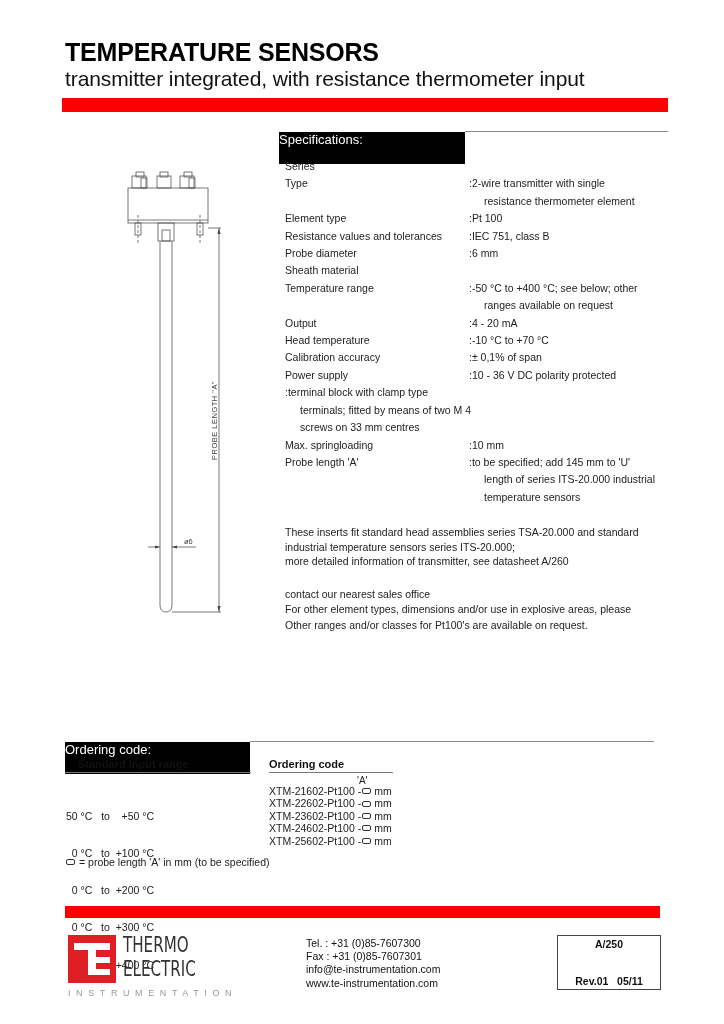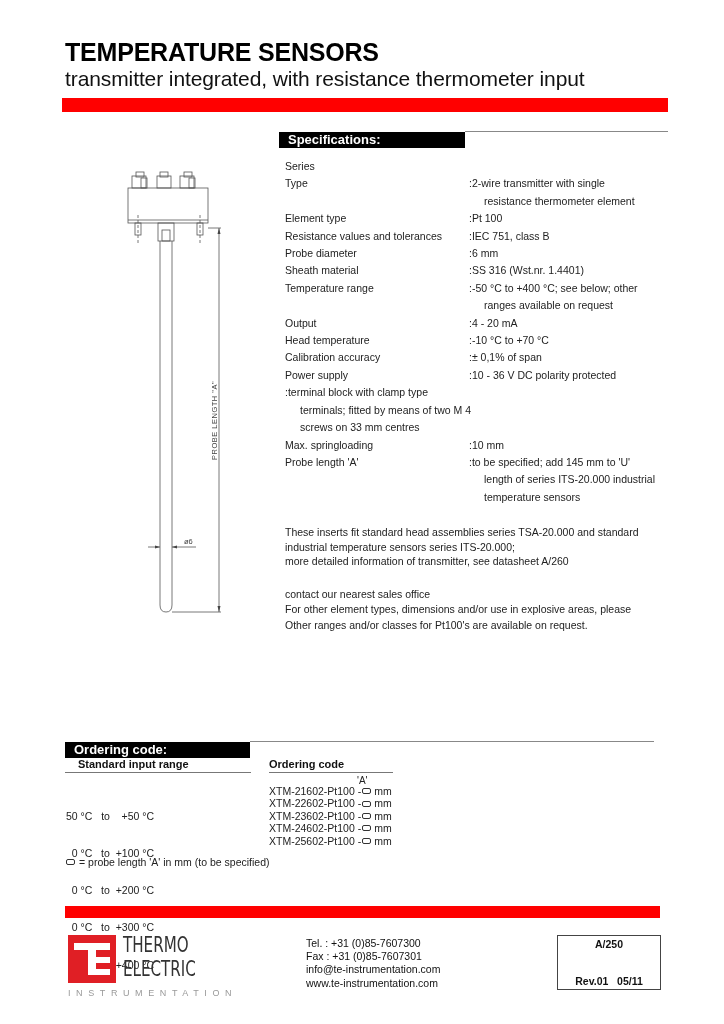--- a/index.html
+++ b/index.html
@@ -7,21 +7,21 @@
     body { position: relative; font-family: "Liberation Sans", sans-serif; color: #111; }
 
     .abs { position: absolute; }
 
     .title { left: 65px; top: 38px; font-size: 25px; font-weight: bold; letter-spacing: -0.2px; color: #000; }
     .subtitle { left: 65px; top: 67px; font-size: 21px; color: #111; letter-spacing: -0.1px; }
     .redbar { background: #ff0000; }
     .top-redbar { left: 62px; top: 98px; width: 606px; height: 14px; }
 
     
-    .sec-head { background: #000; color: #fff; font-weight: bold; font-size: 13px; padding-left: 9px; line-height: 16px; height: 16px; }
+    .sec-head { background: #000; color: #fff; font-weight: normal; font-size: 13px; padding-left: 0; line-height: 16px; height: 32px; }
     .spec-head { left: 279px; top: 132px; width: 186px; }
     .spec-rule { left: 465px; top: 131px; width: 203px; height: 1px; background: #888; }
 
     .spec-list { left: 285px; top: 158px; width: 390px; font-size: 10.5px; line-height: 17.4px; color: #222; }
     .spec-row { display: flex; }
     .spec-label { width: 184px; flex: none; }
     .spec-value { flex: 1; }
     .spec-value div { white-space: nowrap; }
     .spec-value .cont { padding-left: 3px; margin-left: 12px; }
 
@@ -140,23 +140,20 @@
       </div>
     </div>
     <div class="spec-row">
       <div class="spec-label">Probe diameter</div>
       <div class="spec-value">
         <div>:6 mm</div>
       </div>
     </div>
     <div class="spec-row">
       <div class="spec-label">Sheath material</div>
-      <div class="spec-value">
-        <div>:SS 316 (Wst.nr. 1.4401)</div>
-      </div>
     </div>
     <div class="spec-row">
       <div class="spec-label">Temperature range</div>
       <div class="spec-value">
         <div>:-50 °C to +400 °C; see below; other</div>
         <div class="cont">ranges available on request</div>
       </div>
     </div>
     <div class="spec-row">
       <div class="spec-label">Output</div>

